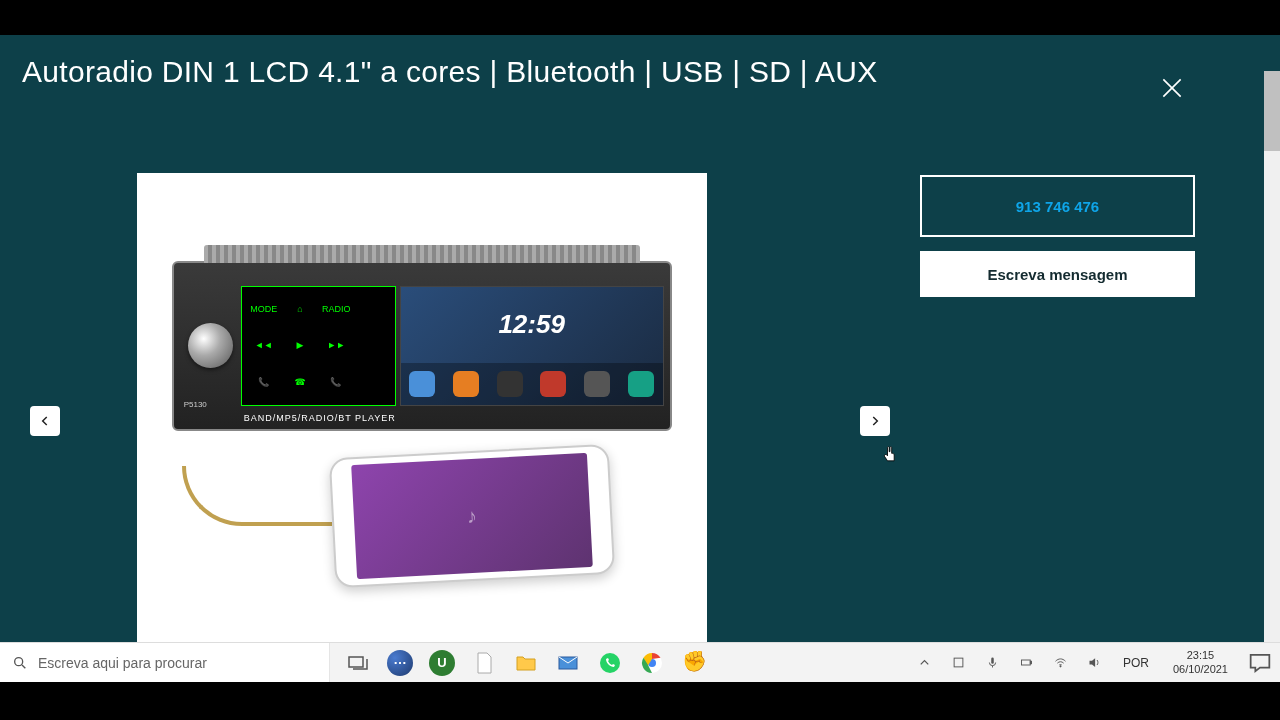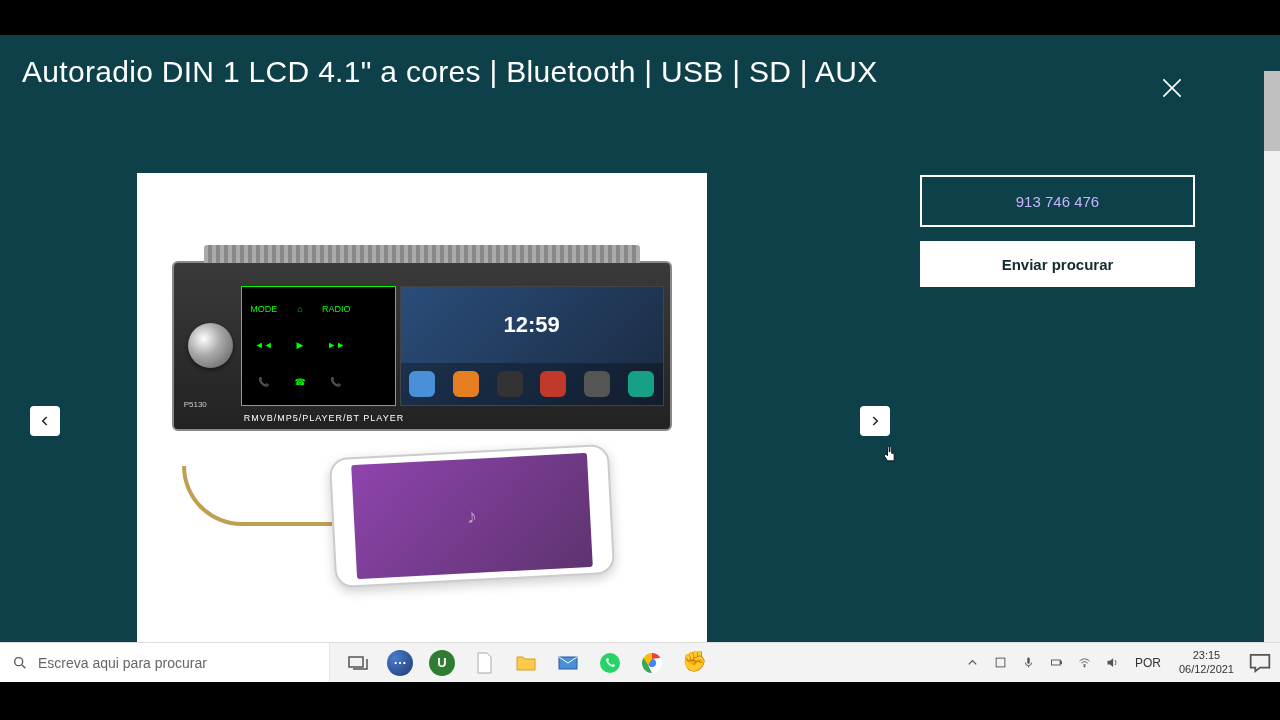--- a/index.html
+++ b/index.html
@@ -26,35 +26,35 @@
 
   .image-frame { width: 570px; height: 495px; background: #fff; margin: 0 auto; display: flex; flex-direction: column; align-items: center; justify-content: center; overflow: hidden; padding: 20px 10px; }
 
   
   .radio-unit { width: 500px; height: 170px; background: linear-gradient(#3a3a3a, #222); border-radius: 6px; border: 2px solid #888; position: relative; display: flex; align-items: center; padding: 6px; }
   .radio-top { position: absolute; top: -18px; left: 30px; right: 30px; height: 18px; background: repeating-linear-gradient(90deg, #aaa 0 4px, #888 4px 8px); border-radius: 3px 3px 0 0; }
   .knob { width: 45px; height: 45px; border-radius: 50%; background: radial-gradient(circle at 35% 35%, #fff, #aaa 40%, #555); margin: 0 8px; flex-shrink: 0; box-shadow: 0 2px 4px rgba(0,0,0,.5); }
   .screen-left { width: 155px; height: 120px; background: #000; border: 1px solid #0f0; margin-right: 4px; display: grid; grid-template-columns: repeat(4,1fr); grid-template-rows: repeat(3,1fr); gap: 4px; padding: 6px; }
   .screen-left .g { color: #0f0; font-size: 9px; display: flex; align-items: center; justify-content: center; }
   .screen-right { flex: 1; height: 120px; background: linear-gradient(135deg, #2a4d7a, #1a2a40); border: 1px solid #444; display: flex; flex-direction: column; }
-  .sr-top { flex: 1; display: flex; align-items: center; justify-content: center; color: #fff; font-size: 22px; font-weight: bold; }
+  .sr-top { flex: 1; display: flex; align-items: center; justify-content: center; color: #fff; font-size: 26px; font-weight: bold; font-style: italic; }
   .sr-bot { height: 42px; background: rgba(0,0,0,.3); display: flex; align-items: center; justify-content: space-around; }
   .app-ico { width: 26px; height: 26px; border-radius: 6px; }
   .ai1 { background: #4a90d9; } .ai2 { background: #e67e22; } .ai3 { background: #333; } .ai4 { background: #c0392b; } .ai5 { background: #555; } .ai6 { background: #16a085; }
   .radio-label { position: absolute; bottom: 6px; left: 70px; color: #fff; font-size: 9px; letter-spacing: 1px; }
   .model { position: absolute; bottom: 20px; left: 10px; color: #ccc; font-size: 8px; }
 
   .phone-cable { width: 480px; display: flex; align-items: center; margin-top: 20px; }
   .cable { width: 150px; height: 60px; border-left: 4px solid #c0a050; border-bottom: 4px solid #c0a050; border-bottom-left-radius: 60px; margin-bottom: 40px; }
   .phone { width: 280px; height: 130px; background: #fff; border-radius: 18px; border: 2px solid #ccc; padding: 6px 20px; display: flex; align-items: center; box-shadow: 0 4px 12px rgba(0,0,0,.2); transform: rotate(-3deg); }
   .phone-screen { flex: 1; height: 100%; background: linear-gradient(135deg, #8e44ad, #5e3370); border-radius: 3px; display: flex; align-items: center; justify-content: center; color: rgba(255,255,255,.5); font-size: 20px; }
 
   
   .cta-col { position: absolute; top: 140px; right: 85px; width: 275px; display: flex; flex-direction: column; gap: 14px; }
-  .cta-phone { border: 2px solid #fff; color: #c4b5fd; background: transparent; height: 52px; display: flex; align-items: center; justify-content: center; font-size: 15px; font-weight: normal; cursor: pointer; }
+  .cta-phone { border: 2px solid #fff; color: #0ea5e9; background: transparent; height: 62px; display: flex; align-items: center; justify-content: center; font-size: 15px; font-weight: bold; cursor: pointer; }
   .cta-msg { background: #fff; color: #142b30; height: 46px; display: flex; align-items: center; justify-content: center; font-size: 15px; font-weight: bold; cursor: pointer; }
 
   
   .cursor-hand { position: absolute; top: 410px; left: 880px; width: 20px; height: 20px; pointer-events: none; }
   .cursor-hand svg { width: 100%; height: 100%; }
 
   
   .scrollbar { position: absolute; top: 36px; right: 0; bottom: 0; width: 16px; background: #f0f0f0; }
   .scrollbar-thumb { width: 100%; height: 80px; background: #c0c0c0; }
 
@@ -63,21 +63,21 @@
   .search-box { display: flex; align-items: center; height: 100%; width: 330px; padding: 0 12px; background: #fff; border-right: 1px solid #e5e5e5; }
   .search-ico { width: 16px; height: 16px; margin-right: 10px; flex-shrink: 0; }
   .search-text { color: #666; font-size: 14px; }
   .tb-icons { display: flex; align-items: center; height: 100%; padding: 0 10px; gap: 6px; }
   .tb-ico { width: 36px; height: 36px; display: flex; align-items: center; justify-content: center; cursor: pointer; border-radius: 2px; }
   .tb-ico svg, .tb-ico .emj { width: 24px; height: 24px; font-size: 20px; line-height: 1; }
   .circ { width: 26px; height: 26px; border-radius: 50%; display: flex; align-items: center; justify-content: center; color: #fff; font-size: 13px; font-weight: bold; }
   .c-blue { background: radial-gradient(circle at 30% 30%, #4a7bd0, #1e3a6e); }
   .c-green { background: #2e7d32; }
 
-  .systray { margin-left: auto; display: flex; align-items: center; height: 100%; padding: 0 6px; gap: 4px; }
+  .systray { margin-left: auto; display: flex; align-items: center; height: 100%; padding: 0 6px; gap: 10px; }
   .st-ico { width: 24px; height: 32px; display: flex; align-items: center; justify-content: center; cursor: pointer; }
   .st-ico svg { width: 15px; height: 15px; }
   .lang { font-size: 12px; color: #333; padding: 0 6px; cursor: pointer; }
   .clock { font-size: 11px; color: #333; text-align: center; line-height: 1.2; padding: 0 8px; cursor: pointer; }
   .notif { width: 28px; display: flex; align-items: center; justify-content: center; cursor: pointer; }
 
   
   .bottom-black { height: 38px; background: #000; }
 </style>
 </head>
@@ -124,21 +124,21 @@
           <div class="sr-top">12:59</div>
           <div class="sr-bot">
             <div class="app-ico ai1"></div>
               <div class="app-ico ai2"></div>
               <div class="app-ico ai3"></div>
               <div class="app-ico ai4"></div>
               <div class="app-ico ai5"></div>
               <div class="app-ico ai6"></div>
           </div>
         </div>
-        <div class="radio-label">RMVB/MP5/PLAYER/BT PLAYER</div>
+        <div class="radio-label">BAND/MP5/RADIO/BT PLAYER</div>
         <div class="model">P5130</div>
       </div>
       <div class="phone-cable">
         <div class="cable"></div>
         <div class="phone">
           <div class="phone-screen">♪</div>
         </div>
       </div>
     </div>
 
@@ -153,21 +153,21 @@
     <svg viewBox="0 0 24 24" fill="#fff" stroke="#000" stroke-width="1">
         <path d="M9 3v10l-2-2-2 2 4 6h8v-7c0-1-1-2-2-2h-1V3c0-1-1-1-1-1s-1 0-1 1v5h-1V3c0-1-1-1-1-1s-1 0-1 1z"></path>
       </svg>
   </div>
 
   <div class="cta-col">
     <div class="cta-phone">
       <span>913 746 476</span>
     </div>
     <div class="cta-msg">
-      <span>Enviar procurar</span>
+      <span>Escreva mensagem</span>
     </div>
   </div>
 
   <div class="scrollbar">
     <div class="scrollbar-thumb"></div>
   </div>
 
 </div>
 
 <div class="taskbar">
@@ -259,21 +259,21 @@
     </div>
     <div class="st-ico">
       <svg viewBox="0 0 24 24" fill="#555">
           <path d="M4 9v6h4l5 4V5L8 9z"></path>
           <path d="M16 8c2 2 2 6 0 8" stroke="#555" fill="none" stroke-width="1.5"></path>
         </svg>
     </div>
     <div class="lang">POR</div>
     <div class="clock">
       <div>23:15</div>
-      <div>06/12/2021</div>
+      <div>06/10/2021</div>
     </div>
     <div class="notif">
       <svg viewBox="0 0 24 24" stroke="#555" fill="none" stroke-width="1.5">
           <path d="M4 5h16v11H12l-4 3v-3H4z"></path>
         </svg>
     </div>
   </div>
 </div>
 
 <div class="bottom-black"></div>

